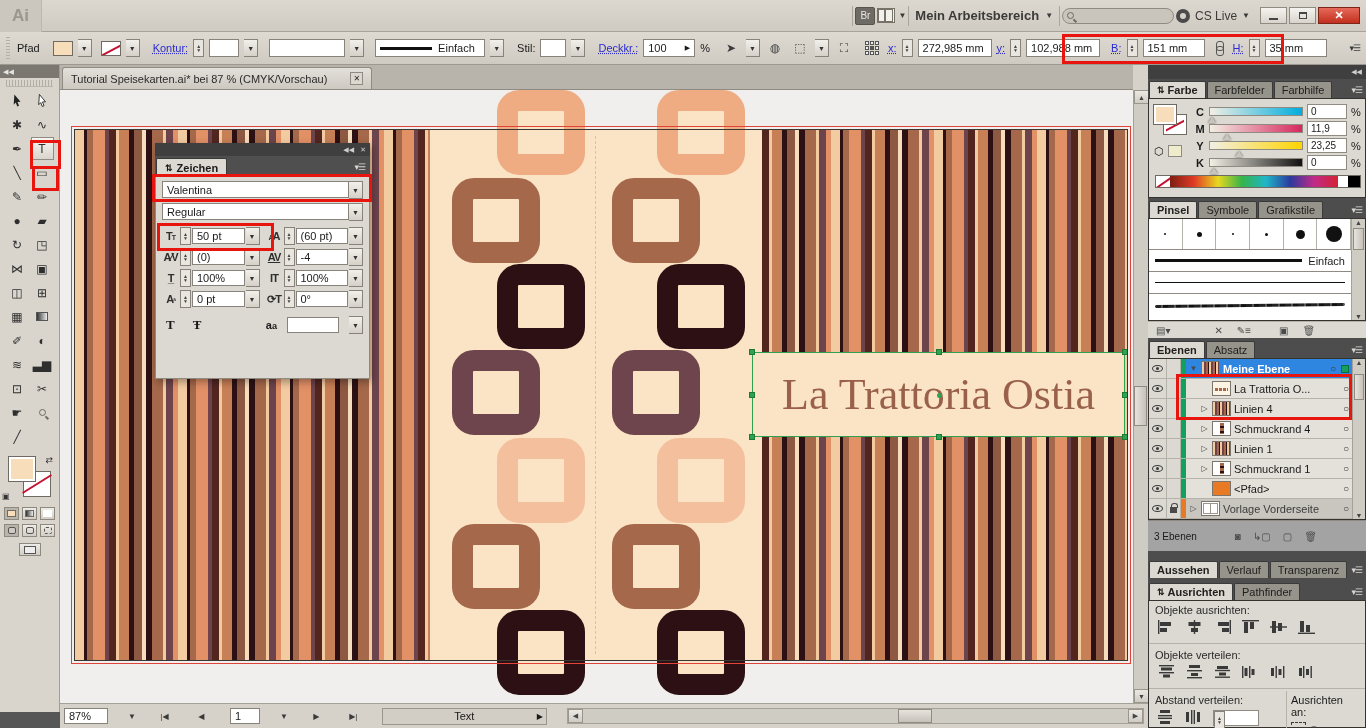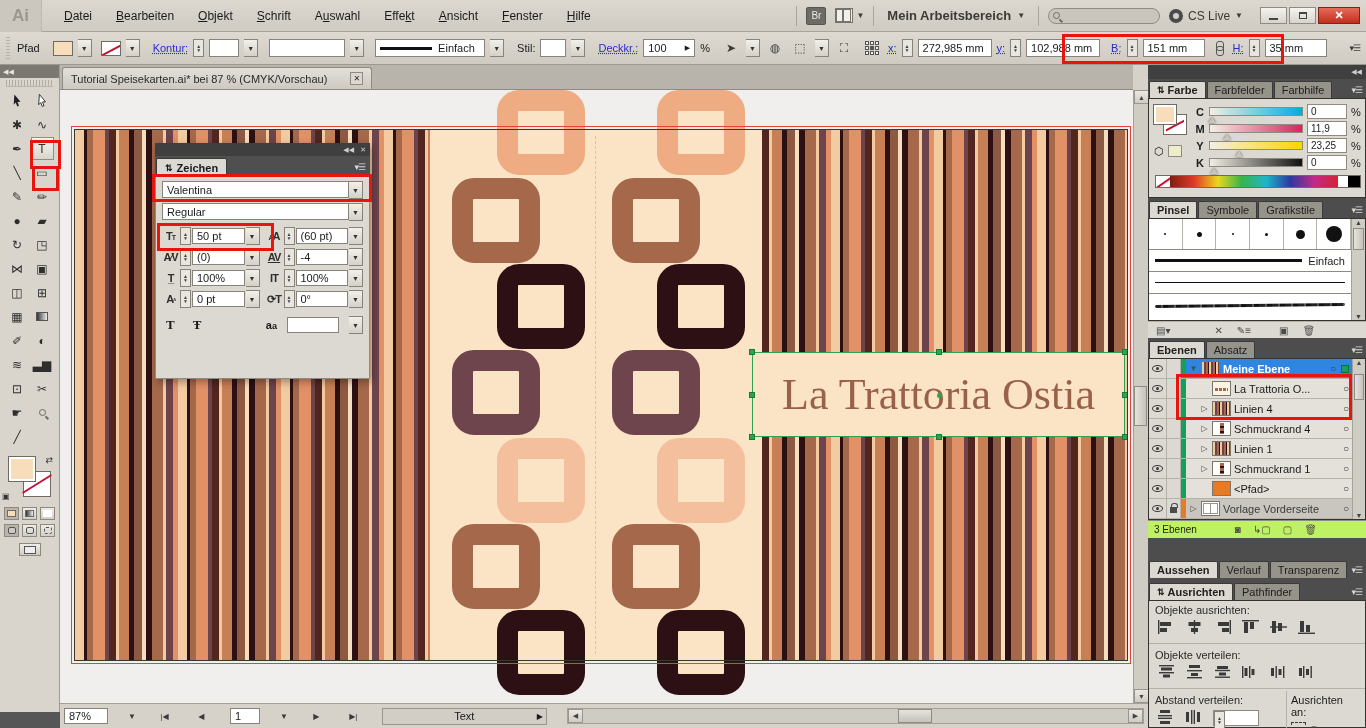--- a/index.html
+++ b/index.html
@@ -5,21 +5,21 @@
   *{margin:0;padding:0;box-sizing:border-box}
   html,body{width:1366px;height:728px;overflow:hidden}
   body{font-family:"Liberation Sans",sans-serif;font-size:11px;color:#1a1a1a;background:#d6d2c9;position:relative}
   .abs{position:absolute}
   
   #titlebar{position:absolute;left:0;top:0;width:1366px;height:32px;background:linear-gradient(#dcd8d0,#cfcbc2);border-bottom:1px solid #a8a49c;display:flex;align-items:center}
   #ai-logo{width:42px;height:32px;display:flex;align-items:center;justify-content:center;font-weight:bold;font-size:17px;color:#9b978f;background:#cbc7bf;border-right:1px solid #bdb9b1}
   #menus{display:flex;margin-left:10px}
   .menu-item{padding:4px 12px;font-size:12px;cursor:default}
   .menu-item u{text-decoration:underline}
-  #tb-right{margin-left:auto;display:flex;align-items:center;gap:9px;padding-right:6px}
+  #tb-right{margin-left:auto;display:flex;align-items:center;gap:2px;padding-right:6px}
   .vsep{width:1px;height:20px;background:#aaa69e}
   #br-btn{width:20px;height:18px;background:#6e6a64;color:#e8e6e2;border:1px solid #57534d;border-radius:2px;font-size:10px;display:flex;align-items:center;justify-content:center}
   .arr-docs{width:18px;height:15px;border:1px solid #767268;background:#f2f0ec;display:grid;grid-template-columns:7px 8px}
   .arr-docs span{border:1px solid #767268}
   .caret{font-size:8px;color:#3a3a3a}
   #workspace{font-size:13px;font-weight:bold;color:#3c3a36;display:flex;gap:6px;align-items:center;padding:0 4px}
   #searchbox{width:112px;height:16px;background:#c9c5bc;border:1px solid #908c84;border-radius:8px;display:flex;align-items:center;padding-left:4px}
   .mag{width:7px;height:7px;border:1.5px solid #6d6963;border-radius:50%;position:relative;flex:none}
   .mag::after{content:'';position:absolute;width:1.5px;height:4px;background:#6d6963;left:6px;top:6px;transform:rotate(-45deg)}
   #cslive{display:flex;align-items:center;gap:5px;font-size:12px;color:#3c3a36}
@@ -162,52 +162,41 @@
   .l-target{margin-left:auto;font-size:10px;color:#3a3a3a;flex:none}
   .l-selsq{width:8px;height:8px;background:#13a05c;border:1px solid #0b6e3e;flex:none;margin-left:2px}
   .lrow.selected .l-main{background:#2f86e0;color:#fff;font-weight:bold}
   .lrow.dim .l-main{background:#c9c6bf;color:#3a3a3a}
   .eye{width:11px;height:7px;border:1px solid #3a3a3a;border-radius:50%;position:relative}
   .eye::after{content:'';position:absolute;width:3px;height:3px;background:#3a3a3a;border-radius:50%;top:1px;left:3px}
   .lockic{width:7px;height:6px;background:#4a4a4a;position:relative;margin-top:3px}
   .lockic::before{content:'';position:absolute;left:1px;top:-4px;width:5px;height:4px;border:1px solid #4a4a4a;border-bottom:none;border-radius:3px 3px 0 0}
   .lscroll{position:absolute;right:0;top:0;width:13px;bottom:0;background:#cfccc4;border-left:1px solid #a5a199}
   .lthumb{position:absolute;left:1px;top:15px;width:10px;height:26px;background:linear-gradient(90deg,#e6e3dd,#c6c2ba);border:1px solid #8f8b83}
-  .ebar{height:18px;border-top:1px solid #8f8b83;background:#bef264;display:flex;align-items:center;gap:12px;padding:0 6px;font-size:10px}
+  .ebar{height:31px;border-top:1px solid #8f8b83;background:#a3a3a3;display:flex;align-items:center;gap:12px;padding:0 6px;font-size:10px}
   .ebar .ic{color:#4a4a4a;font-size:10px}
   
   .al-label{font-size:11px;color:#2a2a2a;padding:3px 6px 1px}
   .al-icons{display:flex;gap:9px;padding:2px 8px 4px}
   .al-icons svg{width:19px;height:16px}
   .al-div{border-top:1px solid #b5b2aa;margin:2px 0}
   .al-bottom{display:flex}
   .al-left{flex:1;border-right:1px solid #b5b2aa}
   .al-right{width:78px;padding:3px 4px}
   .stepfld{width:46px;height:16px;border:1px solid #8f8b83;background:#fff;display:flex}
   .dashedsq{width:15px;height:13px;border:1px dashed #3a3a3a;position:relative}
   
   .anno{position:absolute;border:3px solid #e8140e;z-index:90;pointer-events:none}
   .tool-glyph{font-size:12px}
 </style>
 </head>
 <body>
 
 <div id="titlebar">
   <div id="ai-logo">Ai</div>
-  <div id="menus">
-      <div class="menu-item"><u>D</u>atei</div>
-      <div class="menu-item"><u>B</u>earbeiten</div>
-      <div class="menu-item"><u>O</u>bjekt</div>
-      <div class="menu-item"><u>S</u>chrift</div>
-      <div class="menu-item">A<u>u</u>swahl</div>
-      <div class="menu-item">Effe<u>k</u>t</div>
-      <div class="menu-item"><u>A</u>nsicht</div>
-      <div class="menu-item"><u>F</u>enster</div>
-      <div class="menu-item"><u>H</u>ilfe</div>
-    </div>
   <div id="tb-right">
     <div class="vsep"></div>
     <div id="br-btn">Br</div>
     <div style="display:flex;align-items:center;gap:3px">
       <span class="arr-docs">
           <span></span>
           <span></span>
         </span>
       <span class="caret">▼</span>
     </div>

